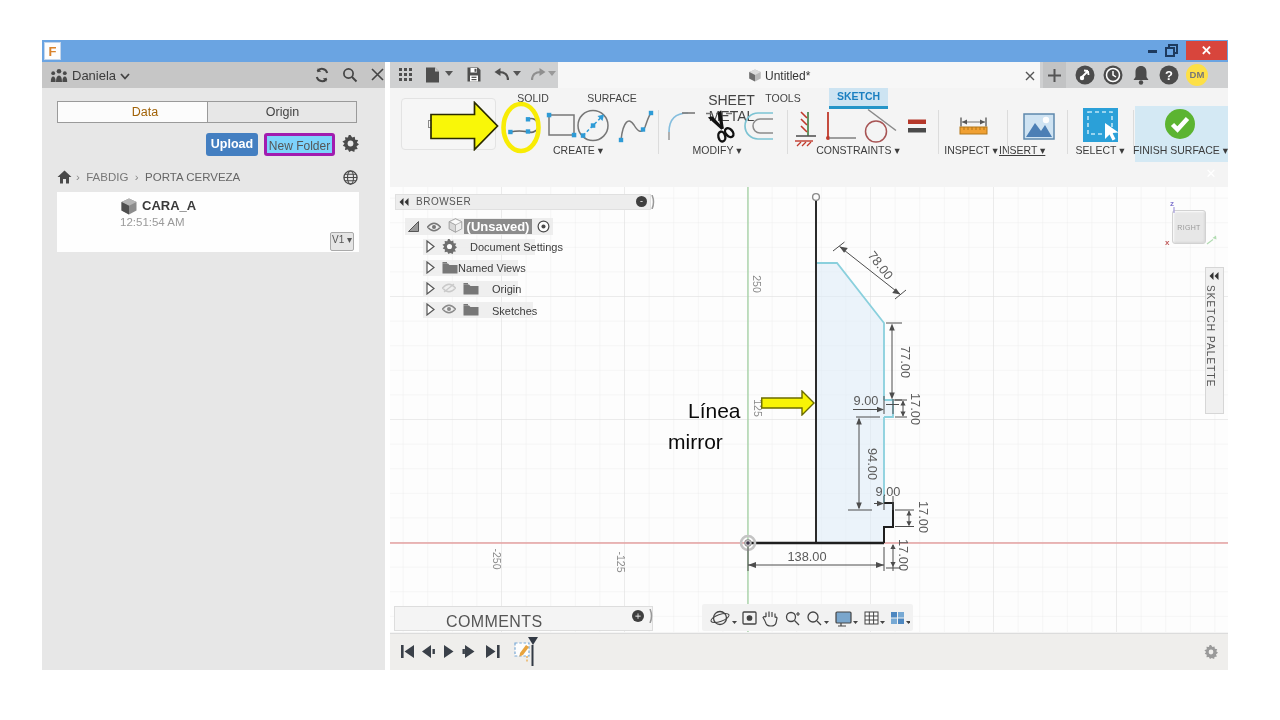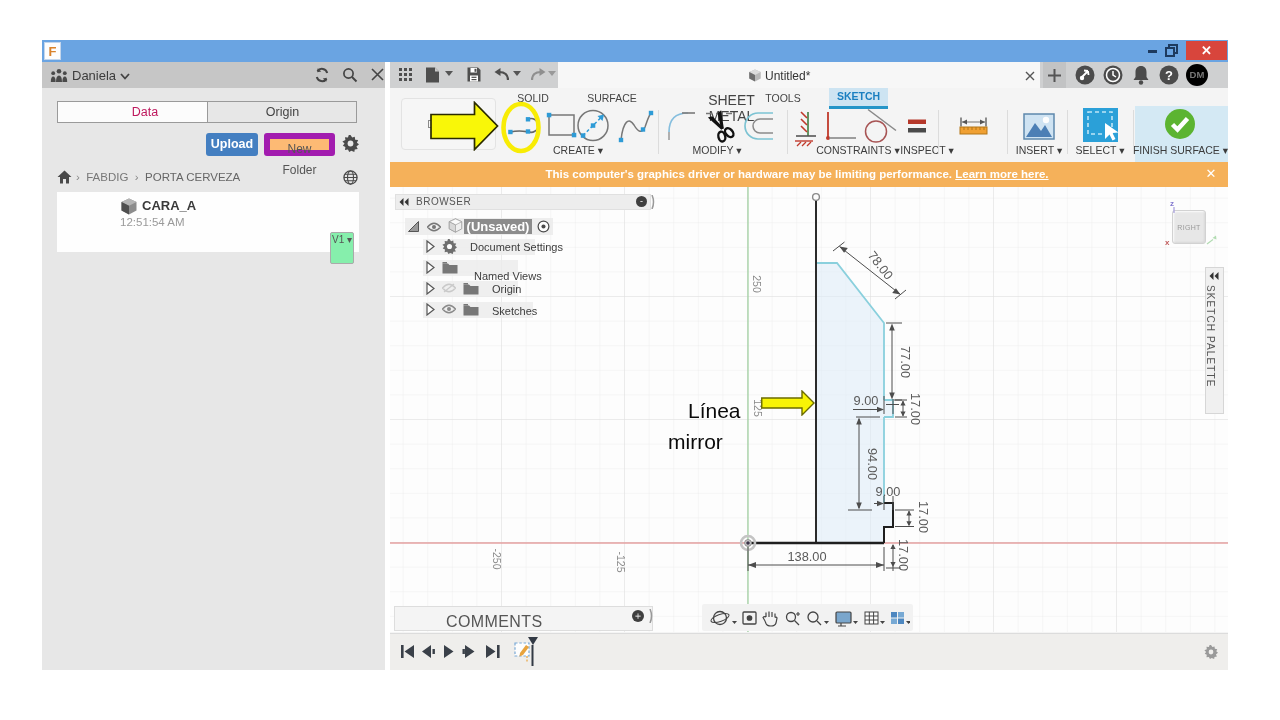--- a/index.html
+++ b/index.html
@@ -50,27 +50,27 @@
       <circle cx="6.5" cy="6.5" r="4.6" stroke="#444" stroke-width="1.7" fill="none"></circle>
       <path d="M10 10 L14.5 14.5" stroke="#444" stroke-width="1.9"></path>
     </svg>
 
 <svg class="abs" style="left:328px;top:27px" width="15" height="15" viewBox="0 0 15 15">
       <path d="M2 2 L13 13 M13 2 L2 13" stroke="#444" stroke-width="1.6"></path>
     </svg>
 
 <div class="abs" style="left:15px;top:61px;width:300px;height:22px;border:1px solid #9a9a9a;background:#e7e7e7;"></div>
 
-<div class="abs" style="left:16px;top:62px;width:150px;height:20px;background:#fcfcfc;border-right:1px solid #9a9a9a;color:#be185d;font-size:12.5px;text-align:center;line-height:20px;padding-left:25px;">Data</div>
+<div class="abs" style="left:16px;top:62px;width:150px;height:20px;background:#fcfcfc;border-right:1px solid #9a9a9a;color:#a16207;font-size:12.5px;text-align:center;line-height:20px;padding-left:25px;">Data</div>
 
 <div class="abs" style="left:167px;top:62px;width:147px;height:20px;color:#444;font-size:12.5px;text-align:center;line-height:20px;">Origin</div>
 
 <div class="abs" style="left:164px;top:93px;width:52px;height:23px;background:#447fc1;border-radius:3px;color:#fff;font-size:12.5px;font-weight:bold;text-align:center;line-height:23px;">Upload</div>
 
-<div class="abs" style="left:222px;top:93px;width:71px;height:23px;background:#fdba74;border:6px solid #a21caf;border-radius:3px;color:#555;font-size:12px;text-align:center;line-height:21px;">New Folder</div>
+<div class="abs" style="left:222px;top:93px;width:71px;height:23px;background:#7dd3fc;border:3px solid #a21caf;border-radius:3px;color:#555;font-size:12px;text-align:center;line-height:21px;">New Folder</div>
 
 <svg class="abs" style="left:300px;top:95px" width="17" height="17" viewBox="0 0 20 20">
 <path d="M10 0 L12 3 L15 2 L15.5 5.5 L19 6 L17.5 9 L20 11 L17 13.5 L18.5 16.5 L15 17 L14.5 20 L11 18.5 L8.5 20 L7 17 L3.5 17.5 L4 14 L1 12.5 L3 10 L0.5 7.5 L4 6 L3.5 2.5 L7 3 L8 0 z" fill="#4a4a4a"></path>
 <circle cx="10" cy="10" r="3.4" fill="#e7e7e7"></circle>
 </svg>
 
 <svg class="abs" style="left:15px;top:130px" width="15" height="14" viewBox="0 0 15 14">
       <path d="M0.5 7 L7.5 0.5 L14.5 7 L12 7 L12 13.5 L9 13.5 L9 9 L6 9 L6 13.5 L3 13.5 L3 7 z" fill="#4a4a4a"></path>
     </svg>
 
@@ -87,21 +87,21 @@
 <svg class="abs" style="left:78px;top:158px" width="18" height="17" viewBox="0 0 18 17">
 <path d="M9 0.5 L16.5 4 L16.5 12.5 L9 16.5 L1.5 12.5 L1.5 4 z" fill="#8d8d8d"></path>
 <path d="M9 0.5 L16.5 4 L9 7.8 L1.5 4 z" fill="#b5b5b5"></path>
 <path d="M9 7.8 L9 16.5 L1.5 12.5 L1.5 4 z" fill="#4f4f4f"></path>
 </svg>
 
 <div class="abs" style="left:100px;top:158px;font-size:13px;font-weight:bold;color:#3a3a3a;">CARA_A</div>
 
 <div class="abs" style="left:78px;top:176px;font-size:11.5px;color:#9a9a9a;">12:51:54 AM</div>
 
-<div class="abs" style="left:288px;top:192px;width:24px;height:32px;border:1px solid #aaa;border-radius:2px;background:#86efac;font-size:10px;color:#555;text-align:center;line-height:13px;">V1 ▾</div>
+<div class="abs" style="left:288px;top:192px;width:24px;height:19px;border:1px solid #aaa;border-radius:2px;background:#e5e5e5;font-size:10px;color:#555;text-align:center;line-height:13px;">V1 ▾</div>
 
 <div class="abs" style="left:348px;top:22px;width:838px;height:608px;background:#f4f4f4;"></div>
 
 <div class="abs" style="left:348px;top:22px;width:838px;height:26px;background:#cfd0d1;"></div>
 
 <div class="abs" style="left:516px;top:22px;width:482px;height:26px;background:#f7f7f7;"></div>
 
 <svg class="abs" style="left:357px;top:28px" width="13" height="13" viewBox="0 0 13 13">
 <g fill="#4e4e4e">
         <rect x="0" y="0" width="3" height="3"></rect>
@@ -175,21 +175,21 @@
 <svg class="abs" style="left:1090px;top:25px" width="18" height="20" viewBox="0 0 18 20">
 <path d="M9 1 C12.5 1 14.5 3.5 14.5 7 L14.5 12 L16.5 15 L1.5 15 L3.5 12 L3.5 7 C3.5 3.5 5.5 1 9 1 z" fill="#4b4b4b"></path>
 <circle cx="9" cy="17.5" r="2.2" fill="#4b4b4b"></circle>
 </svg>
 
 <svg class="abs" style="left:1117px;top:25px" width="20" height="20" viewBox="0 0 20 20">
 <circle cx="10" cy="10" r="9.5" fill="#4b4b4b"></circle>
       <text x="10" y="14.5" font-family="Liberation Sans,sans-serif" font-size="13" font-weight="bold" fill="#fff" text-anchor="middle">?</text>
 </svg>
 
-<div class="abs" style="left:1144px;top:24px;width:22px;height:22px;border-radius:50%;background:#000000;color:#777;font-size:9.5px;font-weight:bold;text-align:center;line-height:22px;">DM</div>
+<div class="abs" style="left:1144px;top:24px;width:22px;height:22px;border-radius:50%;background:#fde047;color:#777;font-size:9.5px;font-weight:bold;text-align:center;line-height:22px;">DM</div>
 
 <div class="abs" style="left:348px;top:48px;width:838px;height:74px;background:#f4f4f4;"></div>
 
 <div class="abs" style="left:461px;top:52px;width:60px;height:14px;font-size:10.5px;color:#444;text-align:center;">SOLID</div>
 
 <div class="abs" style="left:538px;top:52px;width:64px;height:14px;font-size:10.5px;color:#444;text-align:center;">SURFACE</div>
 
 <div class="abs" style="left:652px;top:52px;width:75px;height:14px;font-size:14px;color:#444;text-align:center;">SHEET METAL</div>
 
 <div class="abs" style="left:711px;top:52px;width:60px;height:14px;font-size:10.5px;color:#444;text-align:center;">TOOLS</div>
@@ -198,23 +198,23 @@
 <div class="abs" style="left:787px;top:66px;width:59px;height:3px;background:#2495c8;"></div>
 
 <div class="abs" style="left:359px;top:58px;width:95px;height:52px;background:#f6f6f6;border:1px solid #e3e3e3;border-radius:4px;"></div>
 
 <div class="abs" style="left:496px;top:104px;width:80px;height:13px;font-size:10.5px;color:#3c3c3c;text-align:center;">CREATE ▾</div>
 
 <div class="abs" style="left:635px;top:104px;width:80px;height:13px;font-size:10.5px;color:#3c3c3c;text-align:center;">MODIFY ▾</div>
 
 <div class="abs" style="left:766px;top:104px;width:100px;height:13px;font-size:10.5px;color:#3c3c3c;text-align:center;">CONSTRAINTS ▾</div>
 
-<div class="abs" style="left:840px;top:104px;width:90px;height:13px;font-size:10.5px;color:#3c3c3c;text-align:center;">INSPECT ▾</div>
-
-<div class="abs" style="left:957px;top:104px;width:80px;height:13px;font-size:10.5px;color:#3c3c3c;text-align:center;">INSERT ▾</div>
+<div class="abs" style="left:884px;top:104px;width:90px;height:13px;font-size:10.5px;color:#3c3c3c;text-align:center;">INSPECT ▾</div>
+
+<div class="abs" style="left:957px;top:104px;width:80px;height:13px;font-size:10.5px;color:#3c3c3c;text-align:left;text-decoration:underline;">INSERT ▾</div>
 
 <div class="abs" style="left:1018px;top:104px;width:80px;height:13px;font-size:10.5px;color:#3c3c3c;text-align:center;">SELECT ▾</div>
 
 <div class="abs" style="left:1093px;top:66px;width:93px;height:56px;background:#d4e9f4;"></div>
 <div class="abs" style="left:1086px;top:104px;width:105px;height:13px;font-size:10.5px;color:#3c3c3c;text-align:center;">FINISH SURFACE ▾</div>
 
 <svg class="abs" style="left:1122px;top:68px" width="32" height="32" viewBox="0 0 32 32">
 <circle cx="16" cy="16" r="15" fill="#5cb431"></circle>
       <path d="M8.5 16.5 L13.5 21.5 L23.5 10.5" stroke="#fff" stroke-width="4.5" fill="none"></path>
 </svg>
@@ -315,21 +315,20 @@
 <circle cx="656" cy="32" r="3.2" fill="#fdfdfd"></circle>
 </g>
 
 <g>
 <rect x="693" y="20" width="35" height="34" fill="#2ba0d8"></rect>
 <rect x="698" y="24" width="24" height="22" fill="none" stroke="#bfe5f6" stroke-width="1.6" stroke-dasharray="4 3"></rect>
 <path d="M715 35 l0 16 l4.5 -4.5 l3 6 l3 -1.5 l-3 -6 l6 -0.5 z" fill="#fff"></path>
 </g>
 </svg>
 
-<div class="abs" style="left:348px;top:122px;width:838px;height:25px;background:#f5b15a;color:#fff;font-size:11.5px;font-weight:bold;text-align:center;line-height:25px;padding-right:24px;">This computer's graphics driver or hardware may be limiting performance. <span style="text-decoration:underline">Learn more here.</span></div>
 
 <div class="abs" style="left:1160px;top:125px;width:18px;height:18px;color:#fff;font-size:13px;text-align:center;line-height:18px;">✕</div>
 
 <div class="abs" style="left:348px;top:147px;width:838px;height:445px;background:#fdfdfd;"></div>
 
 <svg class="abs" style="left:348px;top:147px" width="838" height="445" viewBox="0 0 838 445">
 <defs>
 <pattern id="gmin" width="24.6" height="24.6" patternUnits="userSpaceOnUse" x="358" y="356">
 <path d="M24.6 0 V24.6 M0 24.6 H24.6" stroke="#ededed" stroke-width="1" fill="none"></path>
 </pattern>
@@ -476,21 +475,21 @@
 <div class="abs" style="left:428px;top:200.5px;font-size:11px;color:#3c3c3c;">Document Settings</div>
 
 <div class="abs" style="left:381px;top:220px;width:95px;height:16px;background:rgba(235,235,235,0.8);"></div>
 <svg class="abs" style="left:384px;top:221px" width="9" height="13" viewBox="0 0 9 13">
       <path d="M1 1 L8 6.5 L1 12 z" fill="#fdfdfd" stroke="#555" stroke-width="1.2"></path>
     </svg>
 <svg class="abs" style="left:400px;top:221px" width="16" height="13" viewBox="0 0 16 13">
       <path d="M0.5 2.5 H6 L7.5 4 H15.5 V12.5 H0.5 z" fill="#777"></path>
       <path d="M0.5 1 H5 V2.5 H0.5 z" fill="#777"></path>
     </svg>
-<div class="abs" style="left:432px;top:221.5px;font-size:11px;color:#3c3c3c;margin-top:8px;">Named Views</div>
+<div class="abs" style="left:416px;top:221.5px;font-size:11px;color:#3c3c3c;">Named Views</div>
 
 <div class="abs" style="left:381px;top:241px;width:95px;height:16px;background:rgba(235,235,235,0.8);"></div>
 <svg class="abs" style="left:384px;top:242px" width="9" height="13" viewBox="0 0 9 13">
       <path d="M1 1 L8 6.5 L1 12 z" fill="#fdfdfd" stroke="#555" stroke-width="1.2"></path>
     </svg>
 <svg class="abs" style="left:400px;top:243px" width="14" height="10" viewBox="0 0 14 10">
       <path d="M0.5 5 Q7 -2.5 13.5 5 Q7 12.5 0.5 5 z" fill="none" stroke="#c9c9c9" stroke-width="1.3"></path>
       <path d="M2 9 L12 1" stroke="#c9c9c9" stroke-width="1.3"></path>
     </svg>
 <svg class="abs" style="left:421px;top:242px" width="16" height="13" viewBox="0 0 16 13">

